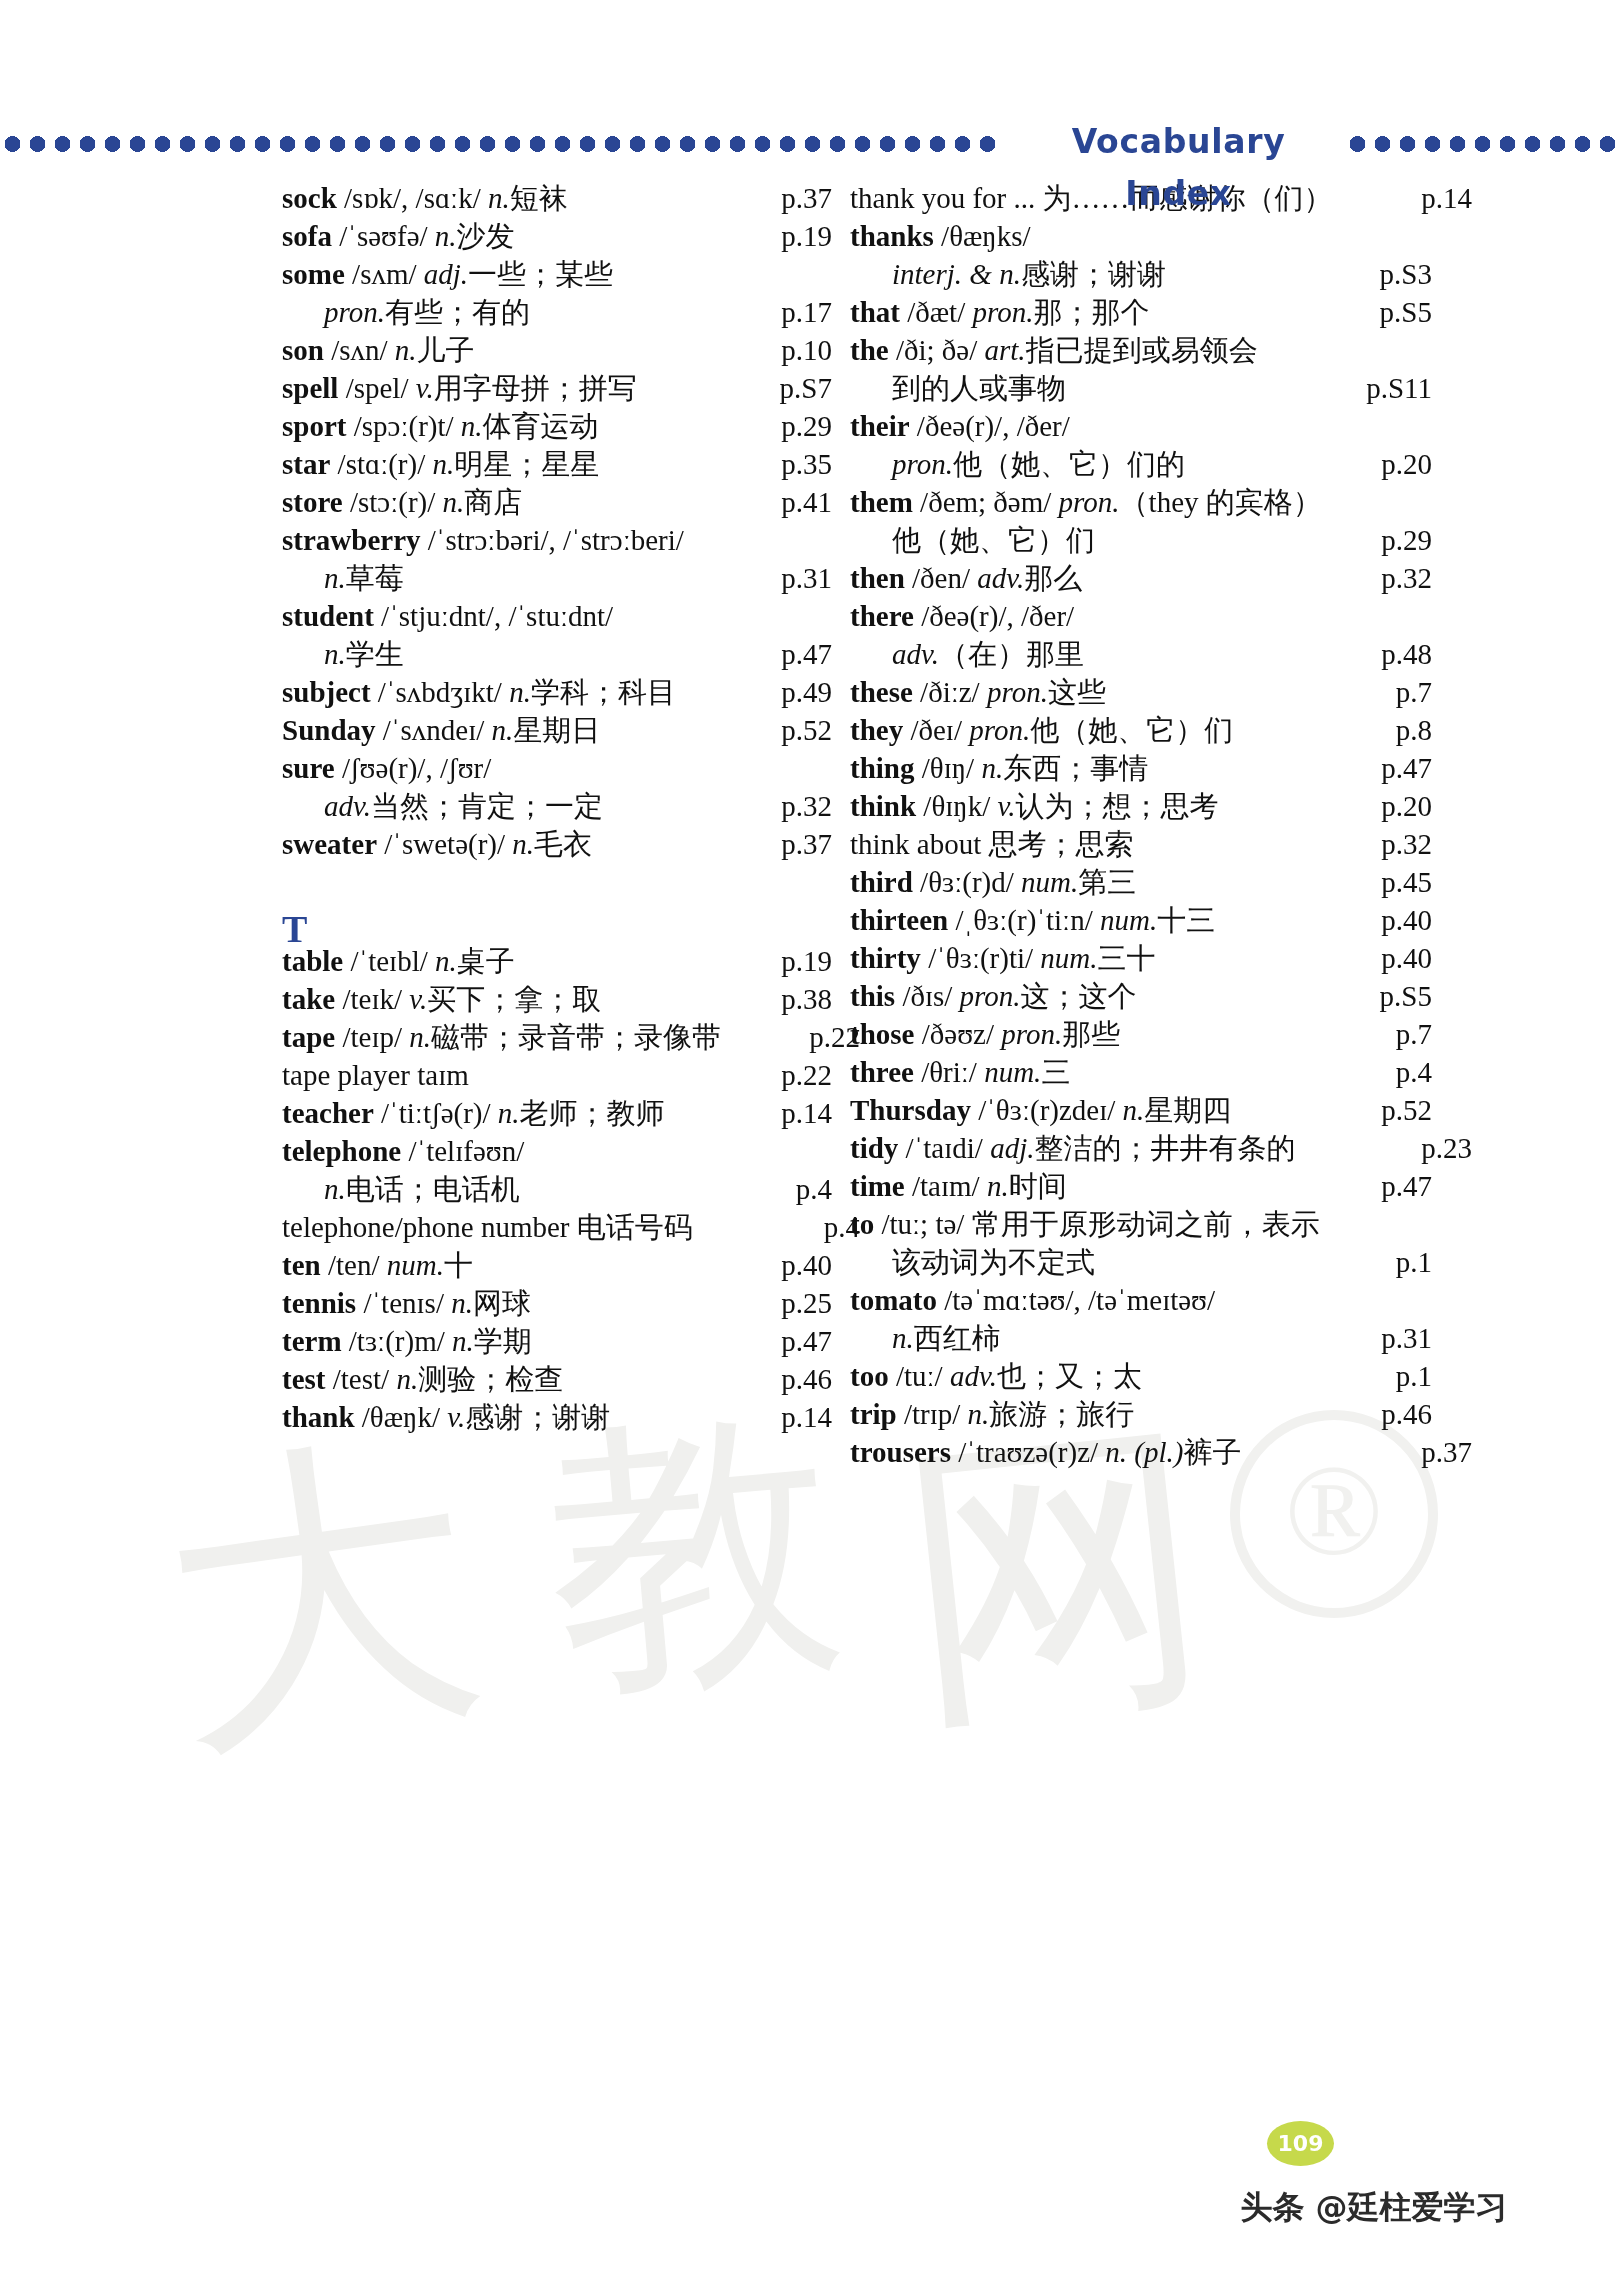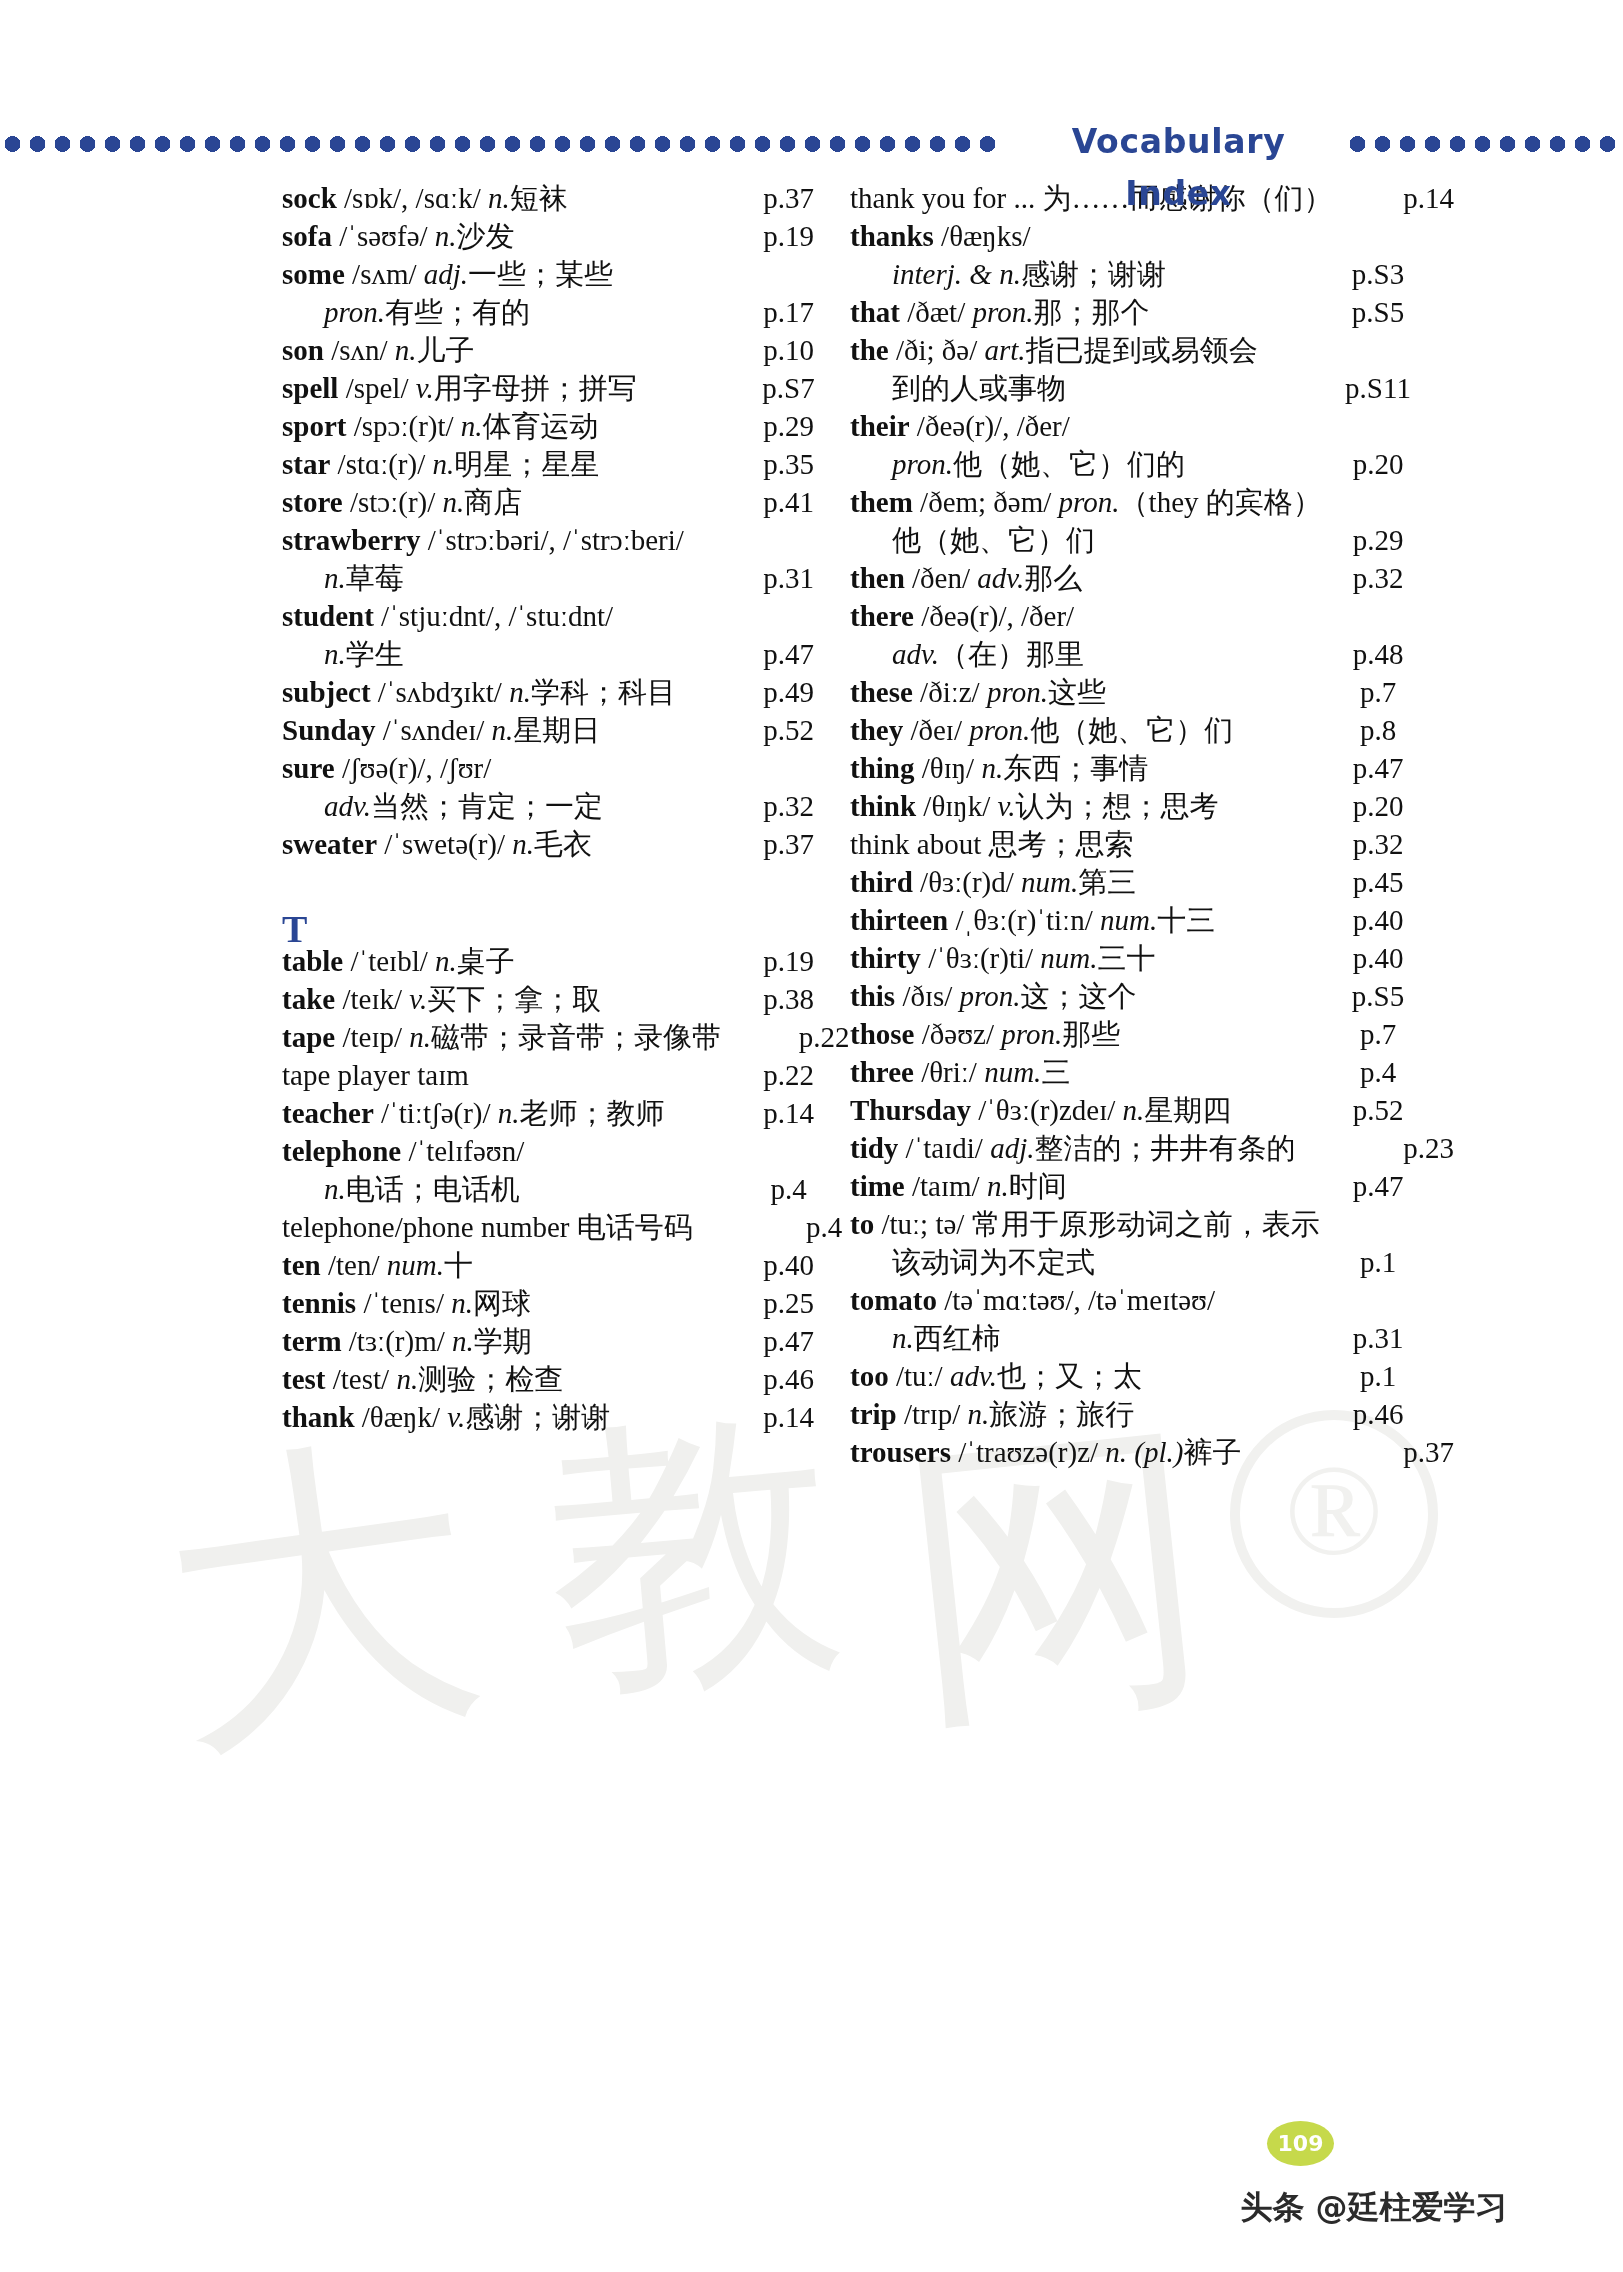--- a/index.html
+++ b/index.html
@@ -117,21 +117,21 @@
   .hw   { font-weight: bold; }
   .hw-plain { font-weight: normal; }
   .ipa  { font-weight: normal; }
   .pos  { font-style: italic; }
   .cn   { font-weight: normal; }
 
   .pg {
     position: absolute;
     font-size: 29px;
     line-height: 38px;
-    text-align: center;
+    text-align: right;
     white-space: nowrap;
   }
   .col-left  .pg { left: 463px; width: 87px; }
   .col-right .pg { left: 474px; width: 108px; }
 
   
   .section-letter {
     font-family: "Liberation Serif", serif;
     color: #2a4694;
     font-weight: bold;

